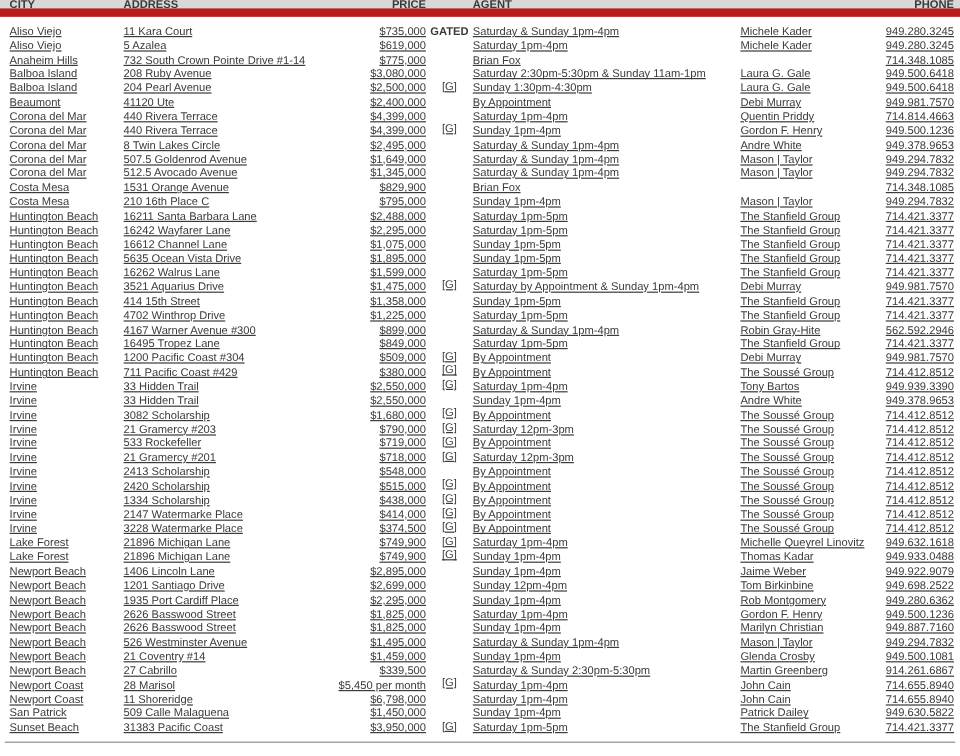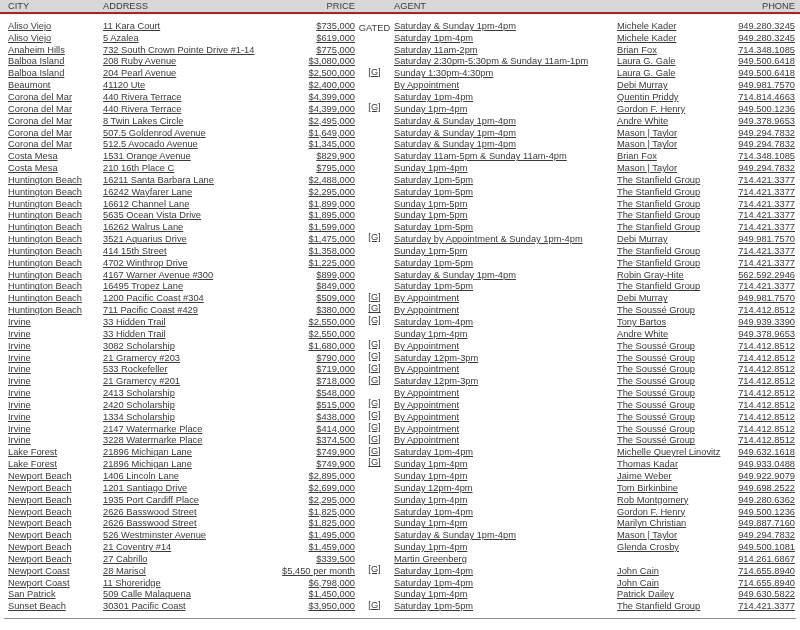--- a/index.html
+++ b/index.html
@@ -10,22 +10,22 @@
     font-family: "Liberation Sans", sans-serif;
     color: #3b3b3b;
     position: relative;
     overflow: hidden;
   }
   .thead {
     display: flex;
     align-items: center;
     height: 14px;
     background: #d8d8d8;
-    border-bottom: 2px solid #b91c1c;
-    font-weight: normal;
+    border-bottom: 7px solid #b91c1c;
+    font-weight: bold;
     font-size: 9.3px;
     color: #3a3a3a;
     padding-left: 8px;
     box-sizing: border-box;
   }
   .tbody { margin-top: 6px; text-decoration: underline; }
   .row {
     display: flex;
     align-items: center;
     height: 11.85px;
@@ -76,21 +76,20 @@
         <span class="cell col-gated"></span>
         <span class="cell col-daytime">Saturday 1pm-4pm</span>
         <span class="cell col-agent">Michele Kader</span>
         <span class="cell col-phone">949.280.3245</span>
       </div>
       <div class="row">
         <span class="cell col-city">Anaheim Hills</span>
         <span class="cell col-address">732 South Crown Pointe Drive #1-14</span>
         <span class="cell col-price">$775,000</span>
         <span class="cell col-gated">[G]</span>
-        <span class="cell col-daytime">Saturday 11am-2pm</span>
         <span class="cell col-agent">Brian Fox</span>
         <span class="cell col-phone">714.348.1085</span>
       </div>
       <div class="row">
         <span class="cell col-city">Balboa Island</span>
         <span class="cell col-address">208 Ruby Avenue</span>
         <span class="cell col-price">$3,080,000</span>
         <span class="cell col-gated"></span>
         <span class="cell col-daytime">Saturday 2:30pm-5:30pm &amp; Sunday 11am-1pm</span>
         <span class="cell col-agent">Laura G. Gale</span>
@@ -157,21 +156,20 @@
         <span class="cell col-gated"></span>
         <span class="cell col-daytime">Saturday &amp; Sunday 1pm-4pm</span>
         <span class="cell col-agent">Mason | Taylor</span>
         <span class="cell col-phone">949.294.7832</span>
       </div>
       <div class="row">
         <span class="cell col-city">Costa Mesa</span>
         <span class="cell col-address">1531 Orange Avenue</span>
         <span class="cell col-price">$829,900</span>
         <span class="cell col-gated"></span>
-        <span class="cell col-daytime">Saturday 11am-5pm &amp; Sunday 11am-4pm</span>
         <span class="cell col-agent">Brian Fox</span>
         <span class="cell col-phone">714.348.1085</span>
       </div>
       <div class="row">
         <span class="cell col-city">Costa Mesa</span>
         <span class="cell col-address">210 16th Place C</span>
         <span class="cell col-price">$795,000</span>
         <span class="cell col-gated"></span>
         <span class="cell col-daytime">Sunday 1pm-4pm</span>
         <span class="cell col-agent">Mason | Taylor</span>
@@ -191,21 +189,21 @@
         <span class="cell col-address">16242 Wayfarer Lane</span>
         <span class="cell col-price">$2,295,000</span>
         <span class="cell col-gated"></span>
         <span class="cell col-daytime">Saturday 1pm-5pm</span>
         <span class="cell col-agent">The Stanfield Group</span>
         <span class="cell col-phone">714.421.3377</span>
       </div>
       <div class="row">
         <span class="cell col-city">Huntington Beach</span>
         <span class="cell col-address">16612 Channel Lane</span>
-        <span class="cell col-price">$1,899,000</span>
+        <span class="cell col-price">$1,075,000</span>
         <span class="cell col-gated"></span>
         <span class="cell col-daytime">Sunday 1pm-5pm</span>
         <span class="cell col-agent">The Stanfield Group</span>
         <span class="cell col-phone">714.421.3377</span>
       </div>
       <div class="row">
         <span class="cell col-city">Huntington Beach</span>
         <span class="cell col-address">5635 Ocean Vista Drive</span>
         <span class="cell col-price">$1,895,000</span>
         <span class="cell col-gated">[G]</span>
@@ -463,20 +461,21 @@
         <span class="cell col-gated">[G]</span>
         <span class="cell col-daytime">Sunday 1pm-4pm</span>
         <span class="cell col-agent">Glenda Crosby</span>
         <span class="cell col-phone">949.500.1081</span>
       </div>
       <div class="row">
         <span class="cell col-city">Newport Beach</span>
         <span class="cell col-address">27 Cabrillo</span>
         <span class="cell col-price">$339,500</span>
         <span class="cell col-gated"></span>
+        <span class="cell col-daytime">Saturday &amp; Sunday 2:30pm-5:30pm</span>
         <span class="cell col-agent">Martin Greenberg</span>
         <span class="cell col-phone">914.261.6867</span>
       </div>
       <div class="row">
         <span class="cell col-city">Newport Coast</span>
         <span class="cell col-address">28 Marisol</span>
         <span class="cell col-price">$5,450 per month</span>
         <span class="cell col-gated"></span>
         <span class="cell col-daytime">Saturday 1pm-4pm</span>
         <span class="cell col-agent">John Cain</span>
@@ -495,21 +494,21 @@
         <span class="cell col-city">San Patrick</span>
         <span class="cell col-address">509 Calle Malaguena</span>
         <span class="cell col-price">$1,450,000</span>
         <span class="cell col-gated"></span>
         <span class="cell col-daytime">Sunday 1pm-4pm</span>
         <span class="cell col-agent">Patrick Dailey</span>
         <span class="cell col-phone">949.630.5822</span>
       </div>
       <div class="row">
         <span class="cell col-city">Sunset Beach</span>
-        <span class="cell col-address">30301 Pacific Coast</span>
+        <span class="cell col-address">31383 Pacific Coast</span>
         <span class="cell col-price">$3,950,000</span>
         <span class="cell col-gated"></span>
         <span class="cell col-daytime">Saturday 1pm-5pm</span>
         <span class="cell col-agent">The Stanfield Group</span>
         <span class="cell col-phone">714.421.3377</span>
       </div>
     </div>
   <div class="bottom-rule" style="background: rgb(143, 143, 143);"></div>
 </div>
 

